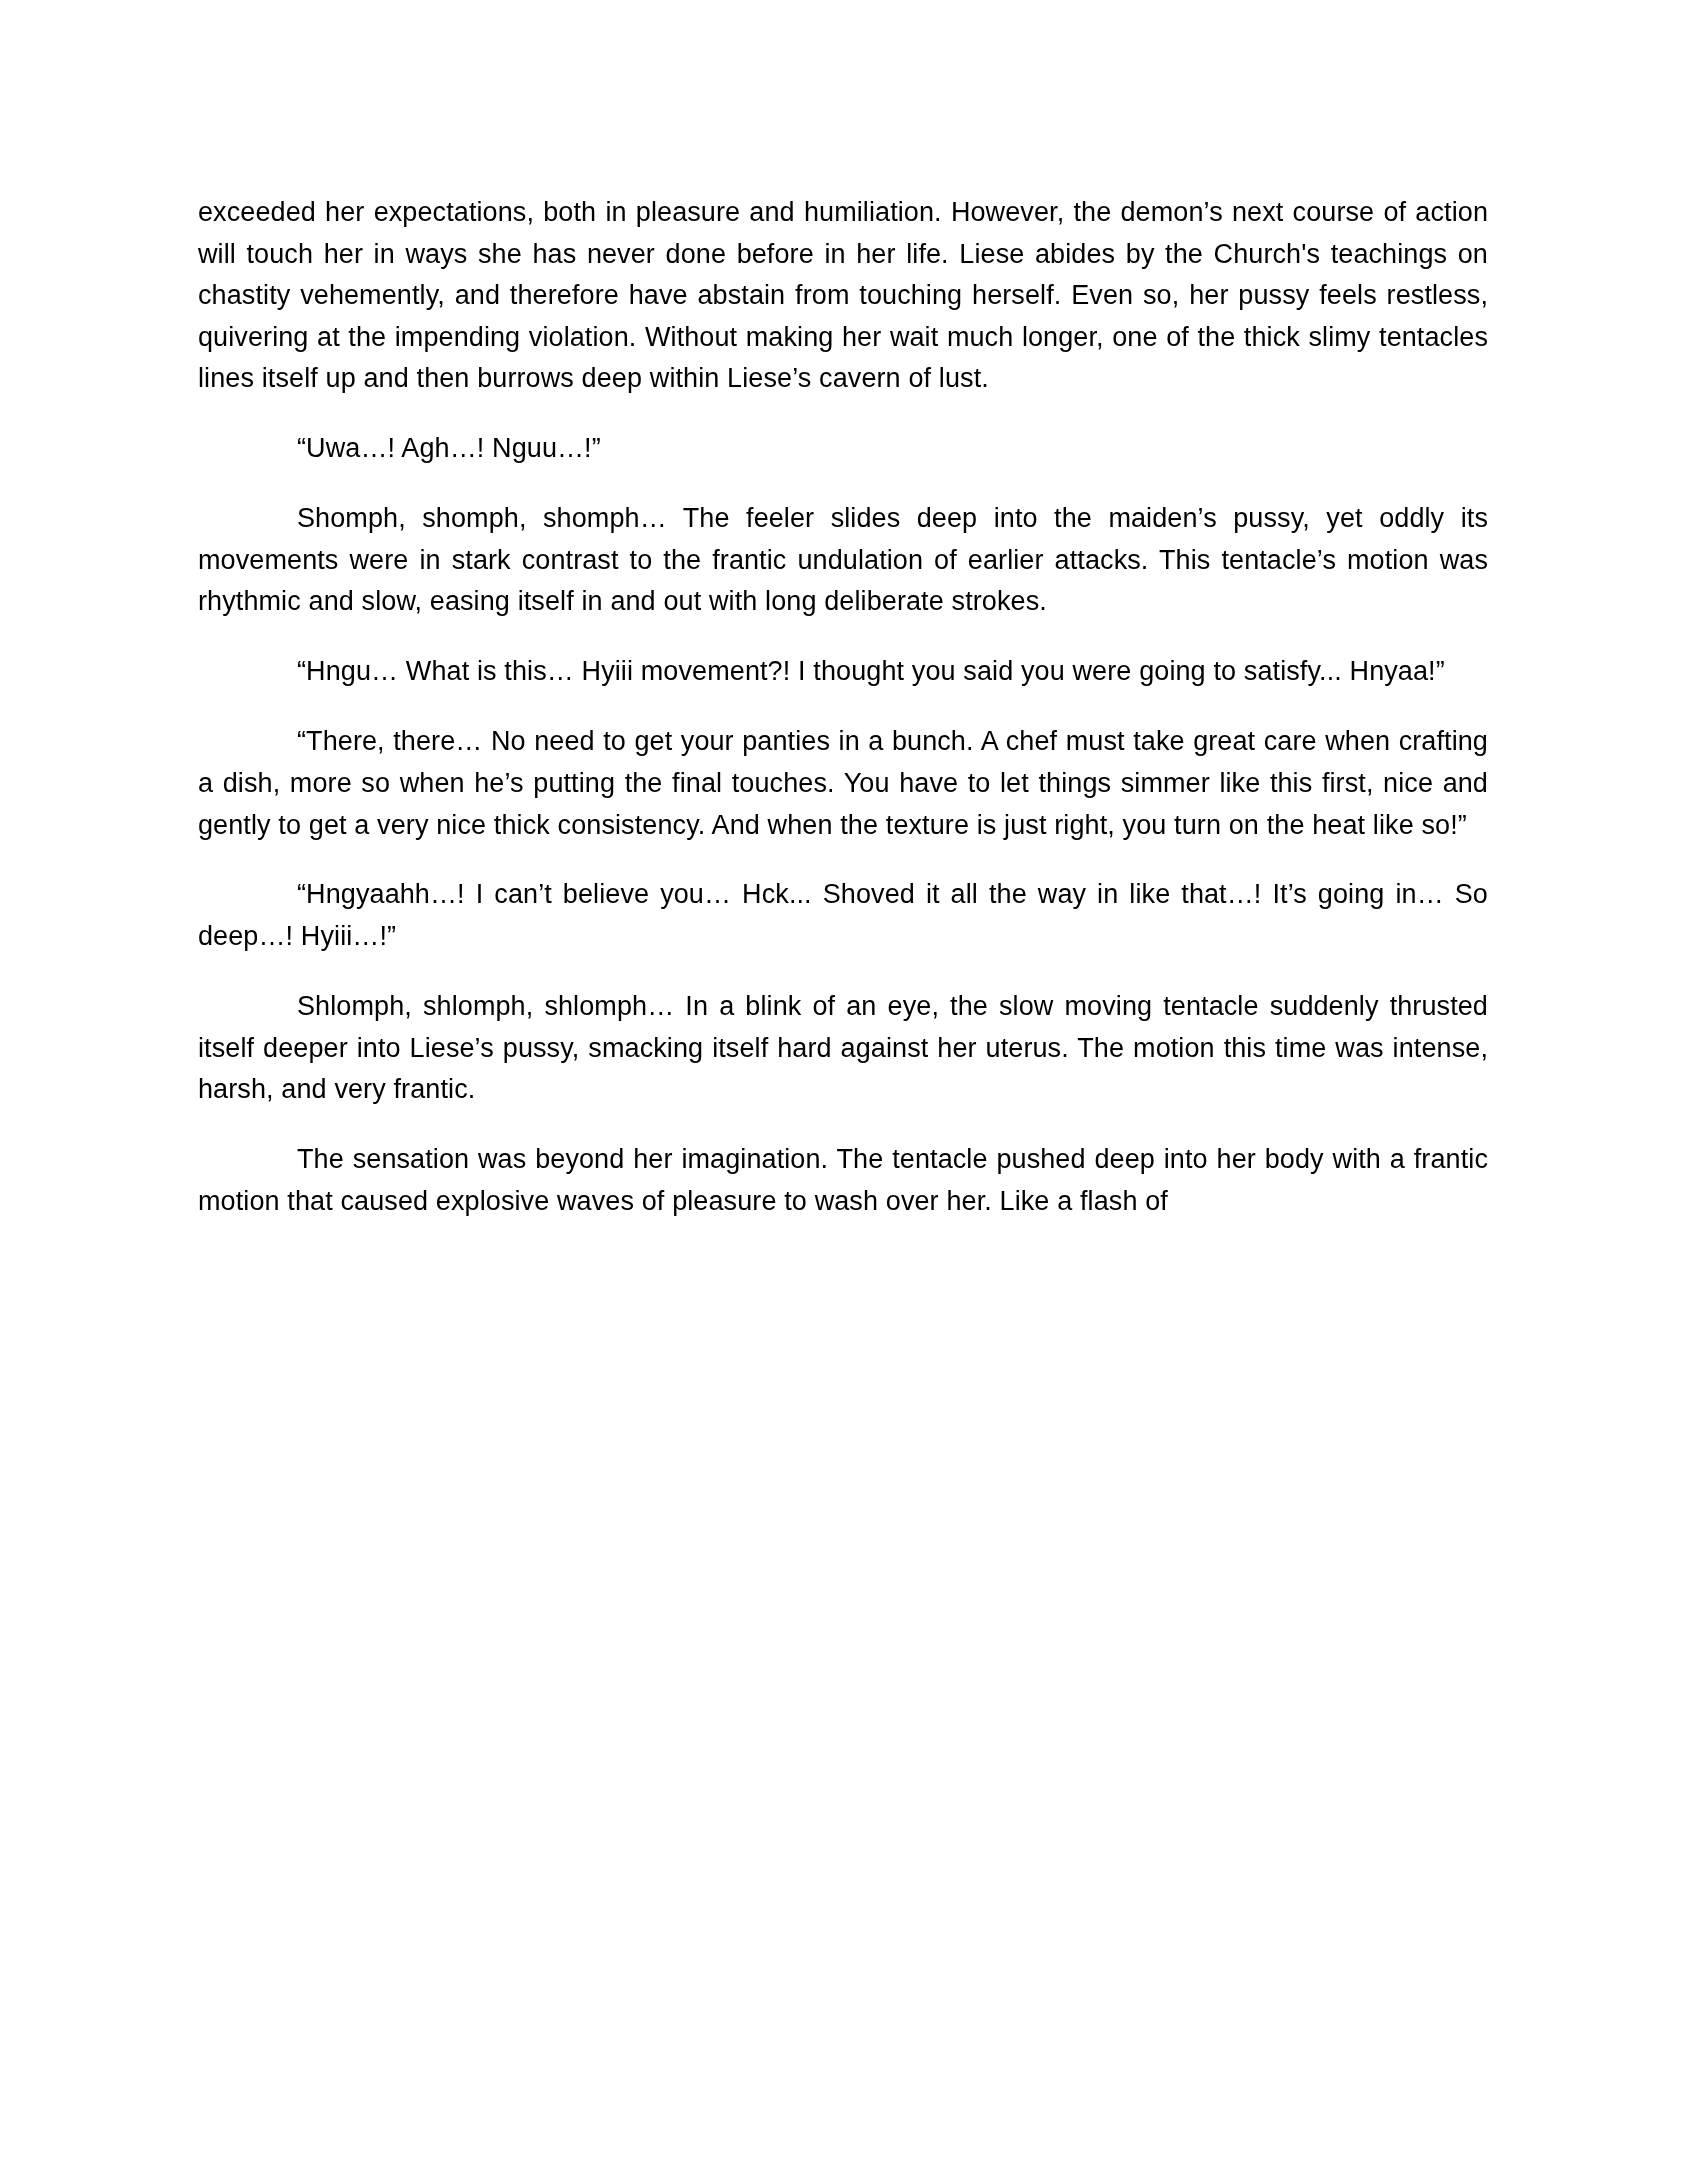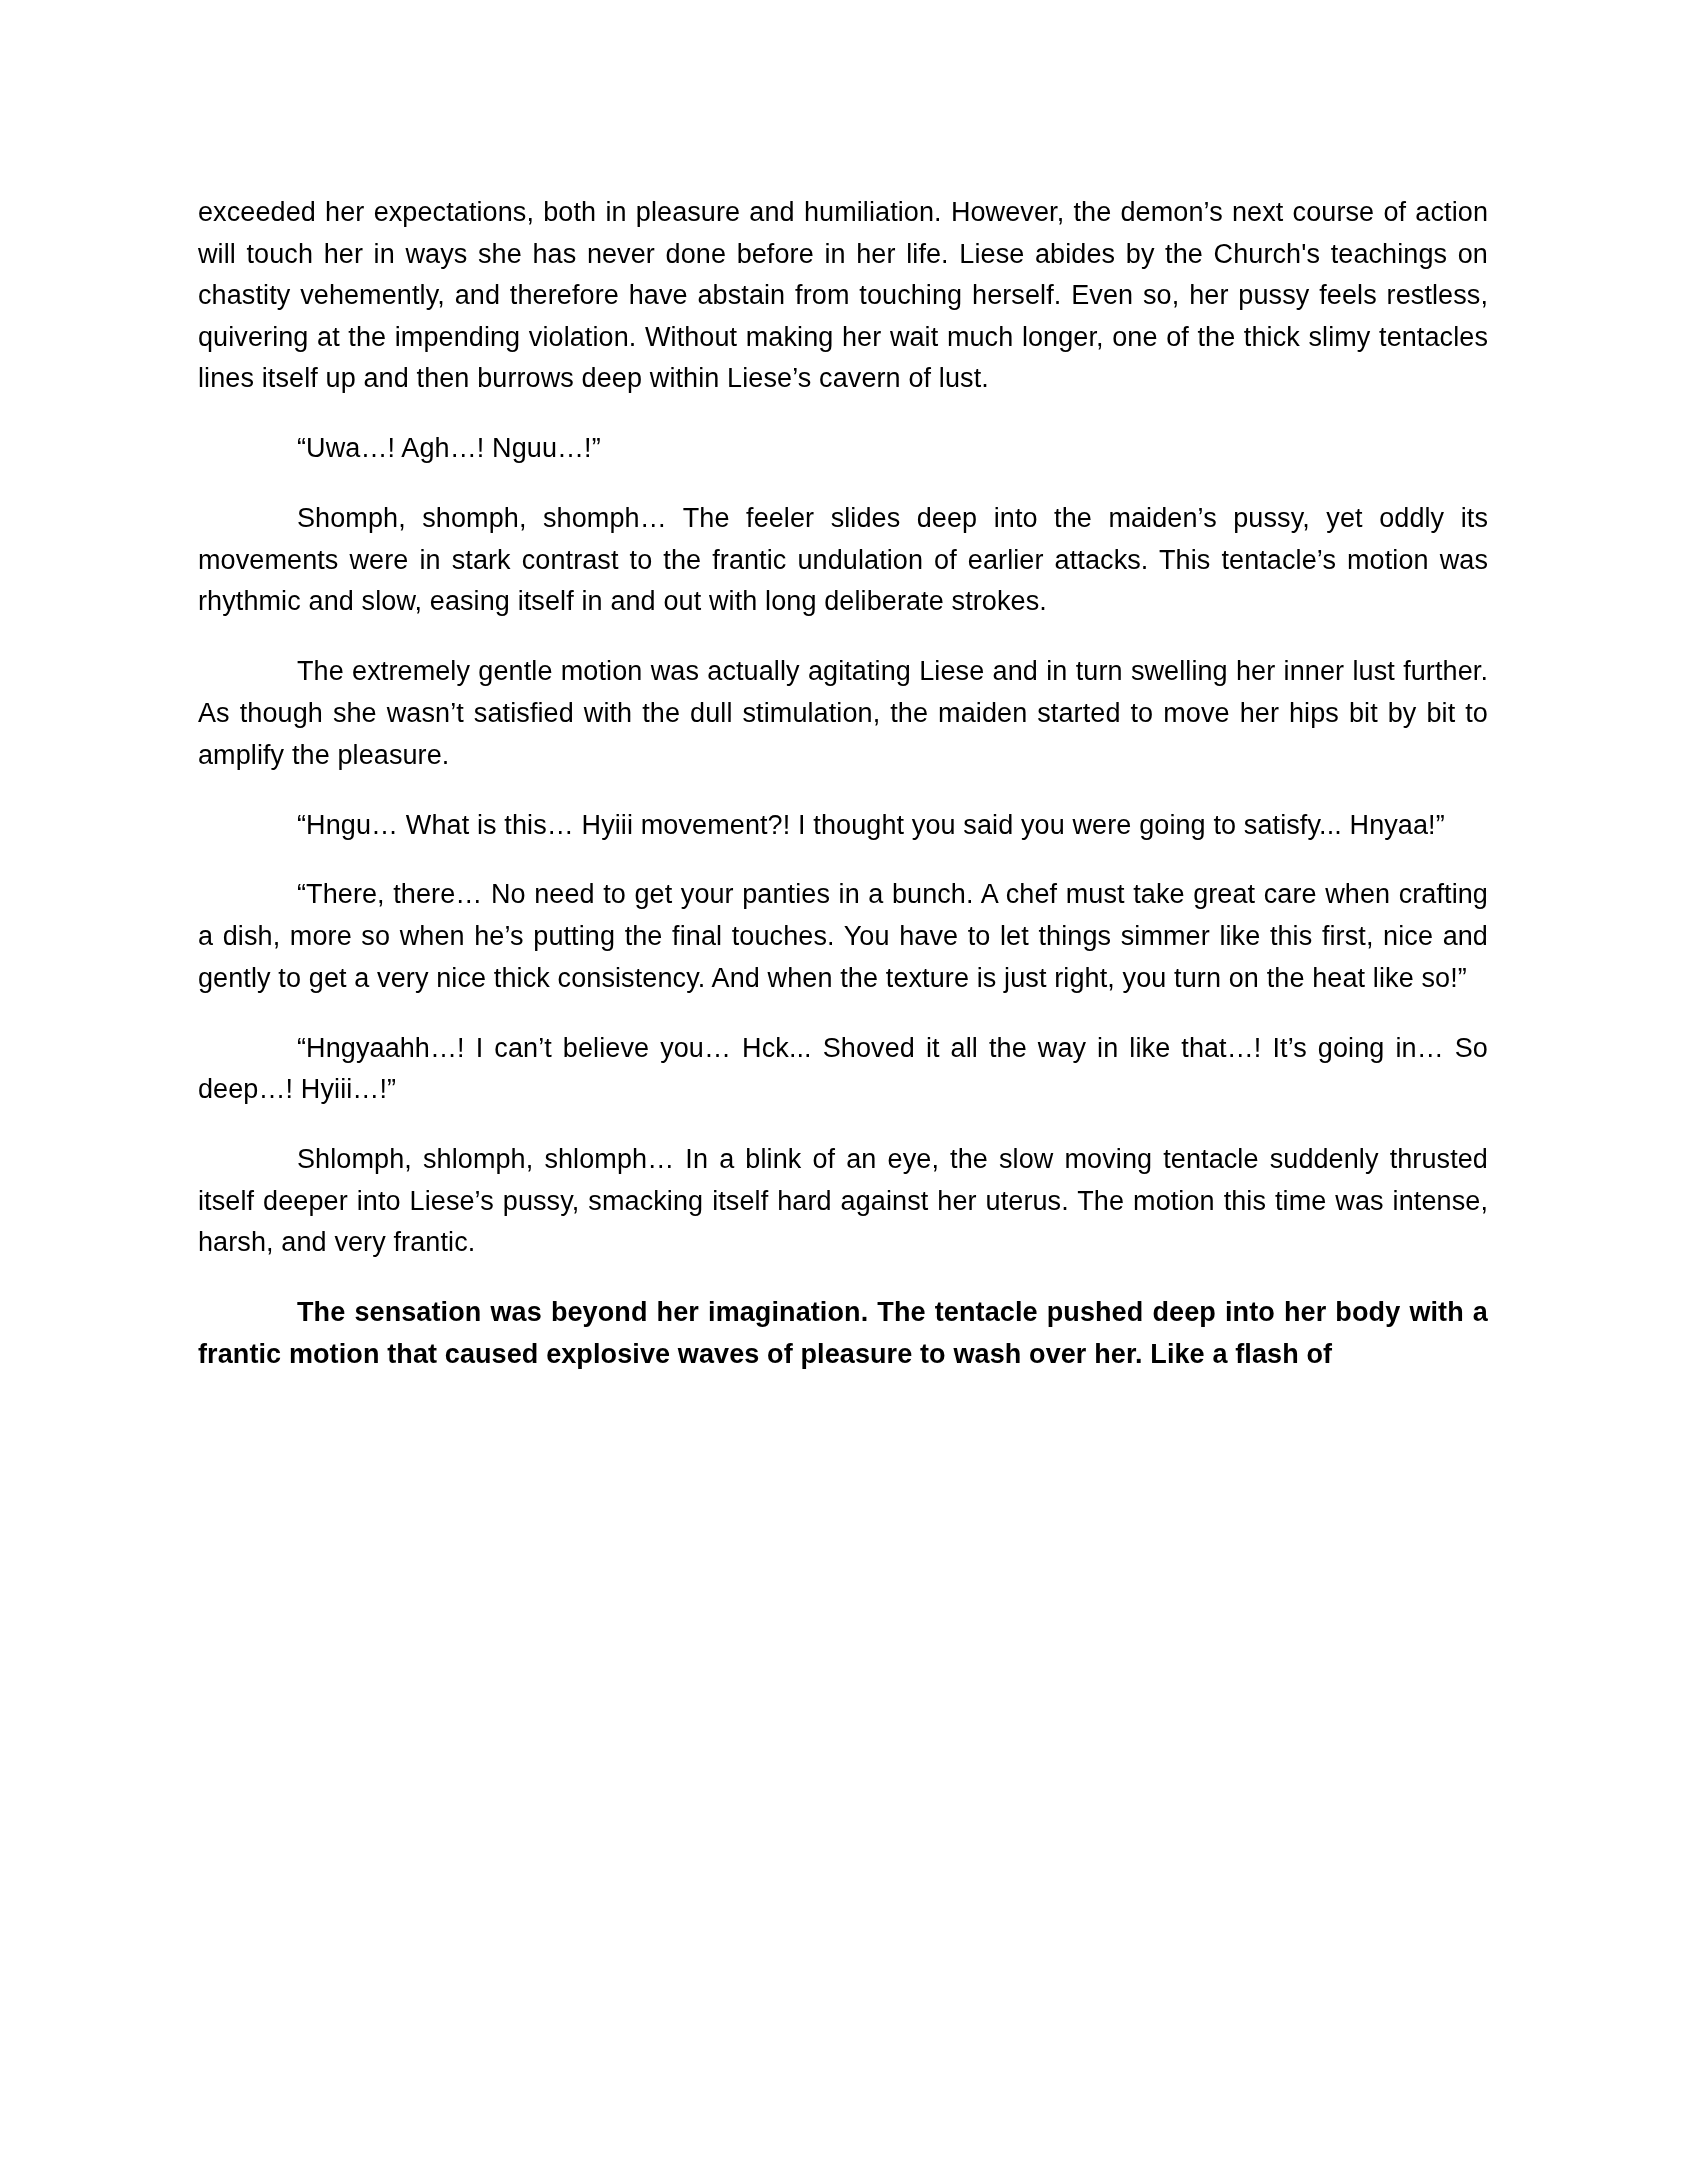--- a/index.html
+++ b/index.html
@@ -29,32 +29,30 @@
     text-align: justify;
     text-justify: inter-word;
     letter-spacing: 0.1px;
     word-spacing: 0.1px;
   }
   p.para.indent {
     text-indent: 99px;
   }
   p.para:last-child {
     margin-bottom: 16px;
-    font-weight: bold;
   }
 </style>
 </head>
 <body>
 
 <div class="page">
   <div class="doc-body">
     <p class="para">exceeded her expectations, both in pleasure and humiliation. However, the demon’s next course of action will touch her in ways she has never done before in her life. Liese abides by the Church's teachings on chastity vehemently, and therefore have abstain from touching herself. Even so, her pussy feels restless, quivering at the impending violation. Without making her wait much longer, one of the thick slimy tentacles lines itself up and then burrows deep within Liese’s cavern of lust.</p>
     <p class="para indent">“Uwa…! Agh…! Nguu…!”</p>
     <p class="para indent">Shomph, shomph, shomph… The feeler slides deep into the maiden’s pussy, yet oddly its movements were in stark contrast to the frantic undulation of earlier attacks. This tentacle’s motion was rhythmic and slow, easing itself in and out with long deliberate strokes.</p>
-    <p class="para indent">The extremely gentle motion was actually agitating Liese and in turn swelling her inner lust further. As though she wasn’t satisfied with the dull stimulation, the maiden started to move her hips bit by bit to amplify the pleasure.</p>
     <p class="para indent">“Hngu… What is this… Hyiii movement?! I thought you said you were going to satisfy... Hnyaa!”</p>
     <p class="para indent">“There, there… No need to get your panties in a bunch. A chef must take great care when crafting a dish, more so when he’s putting the final touches. You have to let things simmer like this first, nice and gently to get a very nice thick consistency. And when the texture is just right, you turn on the heat like so!”</p>
     <p class="para indent">“Hngyaahh…! I can’t believe you… Hck...  Shoved it all the way in like that…! It’s going in… So deep…! Hyiii…!”</p>
     <p class="para indent">Shlomph, shlomph, shlomph… In a blink of an eye, the slow moving tentacle suddenly thrusted itself deeper into Liese’s pussy, smacking itself hard against her uterus.  The motion this time was intense, harsh, and very frantic.</p>
     <p class="para indent">The sensation was beyond her imagination. The tentacle pushed deep into her body with a frantic motion that caused explosive waves of pleasure to wash over her. Like a flash of</p>
   </div>
 </div>
 
 
 </body></html>

